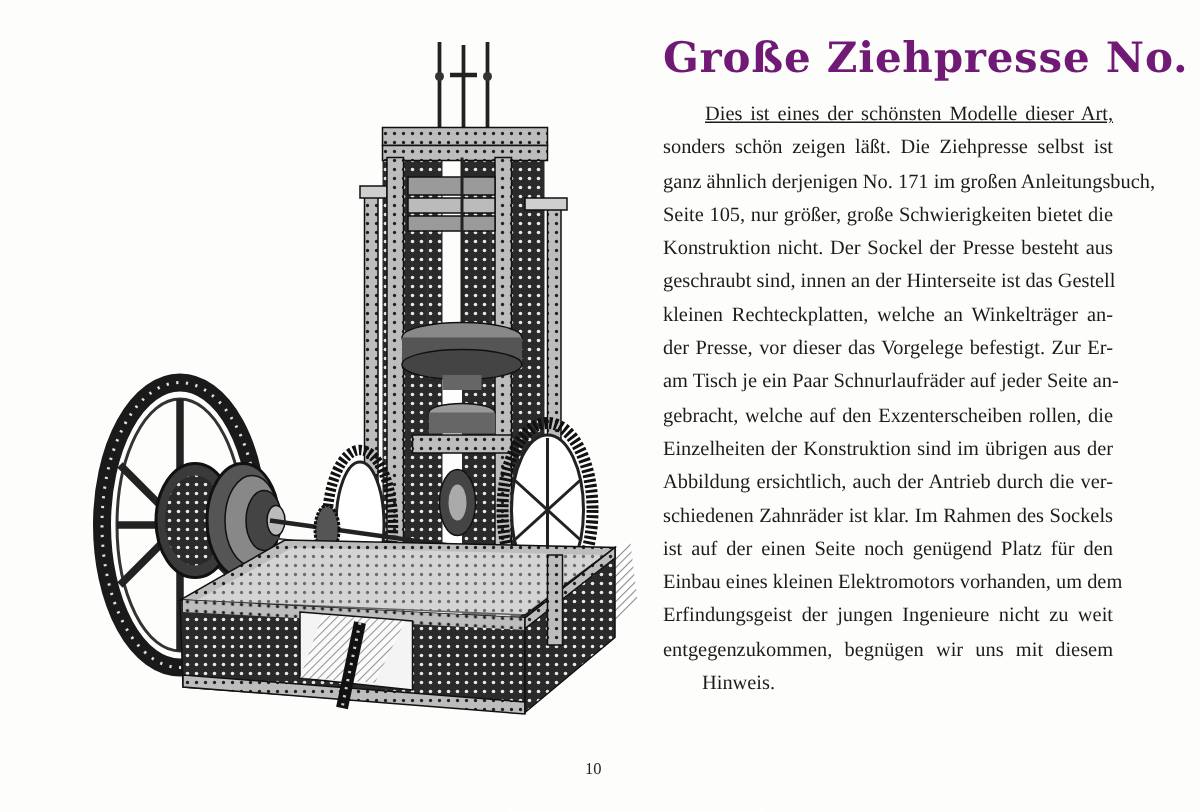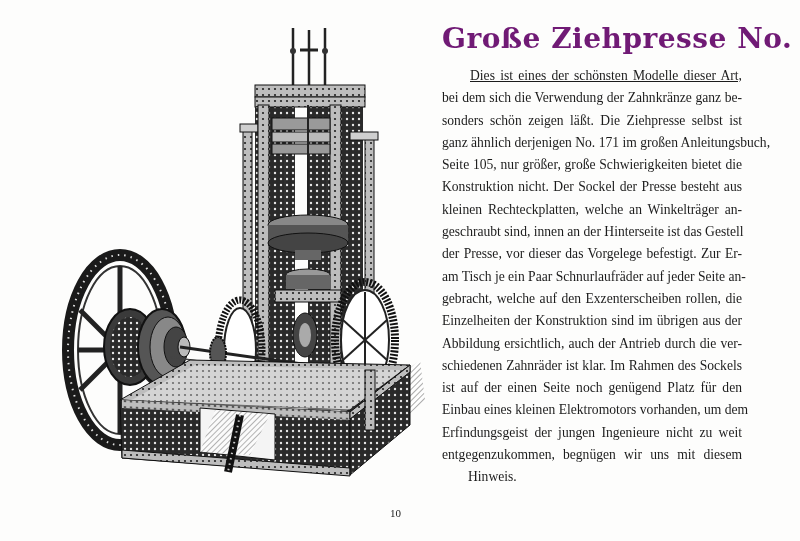--- a/index.html
+++ b/index.html
@@ -150,27 +150,26 @@
       <line x1="190" y1="395" x2="178" y2="452" stroke="#ccc" stroke-width="2" stroke-dasharray="1.5 4"></line>
 
       <rect x="315" y="350" width="10" height="60" fill="url(#holesLight)" stroke="#111"></rect>
     </svg>
   </div>
 
   <h1 class="title">Große Ziehpresse No. 753.</h1>
 
   <div class="body-text">
     <span class="line indent">Dies ist eines der schönsten Modelle dieser Art,</span>
-    <span class="line">bei dem sich die Verwendung der Zahnkränze ganz be-</span>
     <span class="line">sonders schön zeigen läßt.  Die Ziehpresse selbst ist</span>
     <span class="line">ganz ähnlich derjenigen No. 171 im großen Anleitungsbuch,</span>
     <span class="line">Seite 105, nur größer, große Schwierigkeiten bietet die</span>
     <span class="line">Konstruktion nicht.  Der Sockel der Presse besteht aus</span>
+    <span class="line">geschraubt sind, innen an der Hinterseite ist das Gestell</span>
     <span class="line">kleinen Rechteckplatten, welche an Winkelträger an-</span>
-    <span class="line">geschraubt sind, innen an der Hinterseite ist das Gestell</span>
     <span class="line">der Presse, vor dieser das Vorgelege befestigt.  Zur Er-</span>
     <span class="line">am Tisch je ein Paar Schnurlaufräder auf jeder Seite an-</span>
     <span class="line">gebracht, welche auf den Exzenterscheiben rollen, die</span>
     <span class="line">Einzelheiten der Konstruktion sind im übrigen aus der</span>
     <span class="line">Abbildung ersichtlich, auch der Antrieb durch die ver-</span>
     <span class="line">schiedenen Zahnräder ist klar.  Im Rahmen des Sockels</span>
     <span class="line">ist auf der einen Seite noch genügend Platz für den</span>
     <span class="line">Einbau eines kleinen Elektromotors vorhanden, um dem</span>
     <span class="line">Erfindungsgeist der jungen Ingenieure nicht zu weit</span>
     <span class="line">entgegenzukommen, begnügen wir uns mit diesem</span>

